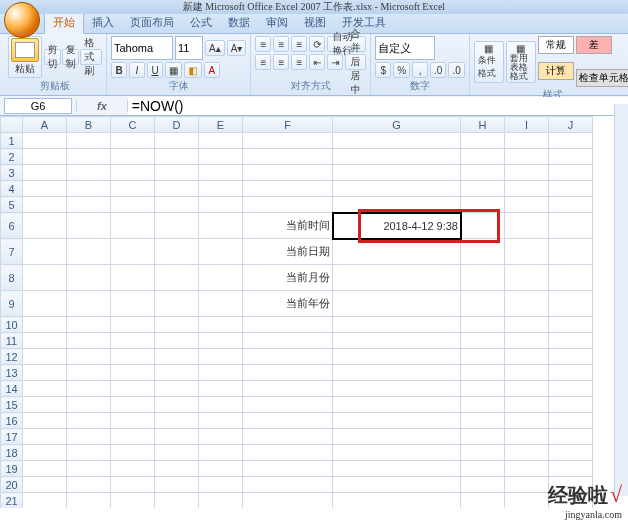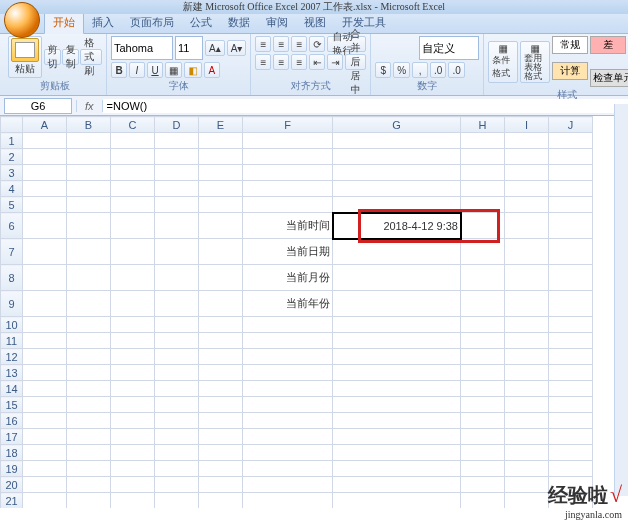--- a/index.html
+++ b/index.html
@@ -25,22 +25,22 @@
 .paste-icon { width: 28px; height: 28px; background: linear-gradient(#ffe9a8,#ffc94d); border: 1px solid #c99a2e; border-radius: 2px; position: relative; }
 .paste-icon::after { content:""; position:absolute; inset:3px; background:#fff; border:1px solid #999; }
 
 .style-box { width: 36px; height: 18px; background: #fff; border: 1px solid #aaa; font-size: 10px; display: flex; align-items: center; justify-content: center; }
 .style-box.bad { background: #ffb0b0; }
 .style-box.calc { background: #ffe4b0; }
 .style-box.check { background: #e0e0e0; margin-top: 14px; }
 
 .formula-bar { background: #eef3fb; border-bottom: 1px solid #9fbce0; height: 20px; display: flex; align-items: center; font-size: 11px; }
 .name-box { width: 68px; background: #fff; border: 1px solid #9fbce0; margin: 0 4px; padding: 1px 4px; text-align: center; }
-.fx-label { padding: 0 8px; font-style: italic; color: #666; border-left: 1px solid #c2d5ec; border-right: 1px solid #c2d5ec; }
-.formula-input { flex: 1; background: #fff; border: none; padding: 1px 4px; font-size: 11px; }
+.fx-label { padding: 0 20px; font-style: italic; color: #666; border-left: 1px solid #c2d5ec; border-right: 1px solid #c2d5ec; font-weight: bold; }
+.formula-input { flex: 1; background: #fff; border: none; padding: 1px 4px; font-size: 14px; }
 
 .grid-wrap { position: relative; overflow: hidden; height: 392px; }
 table.grid { border-collapse: collapse; table-layout: fixed; }
 table.grid th, table.grid td { border: 1px solid #d0d7e5; font-size: 11px; color: #333; background: #fff; }
 table.grid th { background: linear-gradient(#f4f8fd,#e3ecf7); color: #3b5a85; font-weight: normal; }
 table.grid th.corner { width: 22px; height: 16px; }
 table.grid th.col { height: 16px; }
 table.grid th.row { width: 22px; text-align: center; }
 table.grid td { height: 16px; padding: 0 2px; text-align: right; }
 table.grid td.big { height: 26px; }
@@ -151,21 +151,21 @@
             <span>合并后居中</span>
           </span>
       </div>
     </div>
     <div class="ribbon-group-label">对齐方式</div>
   </div>
 
   <div class="ribbon-group">
     <div>
       <div class="ribbon-row">
-        <input class="font-select" style="width: 60px; margin-left: 44px;" value="自定义">
+        <input class="font-select" style="width: 60px;" value="自定义">
       </div>
       <div class="ribbon-row" style="margin-top:2px">
         <span class="rbtn">$</span>
         <span class="rbtn">%</span>
         <span class="rbtn">,</span>
         <span class="rbtn">.0</span>
         <span class="rbtn">.0</span>
       </div>
     </div>
     <div class="ribbon-group-label">数字</div>

